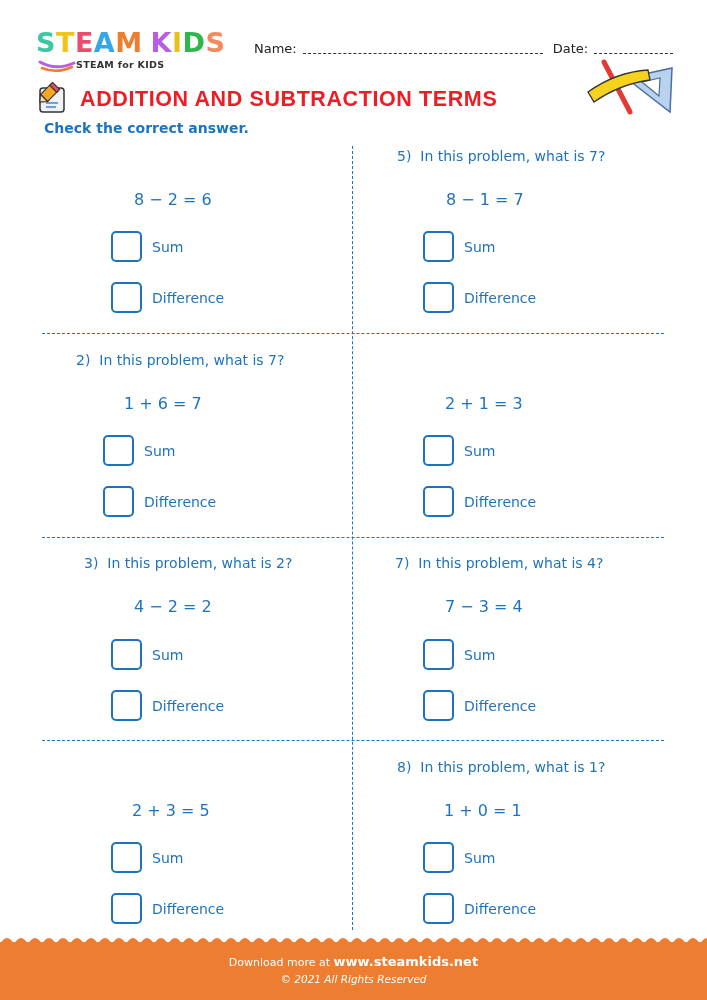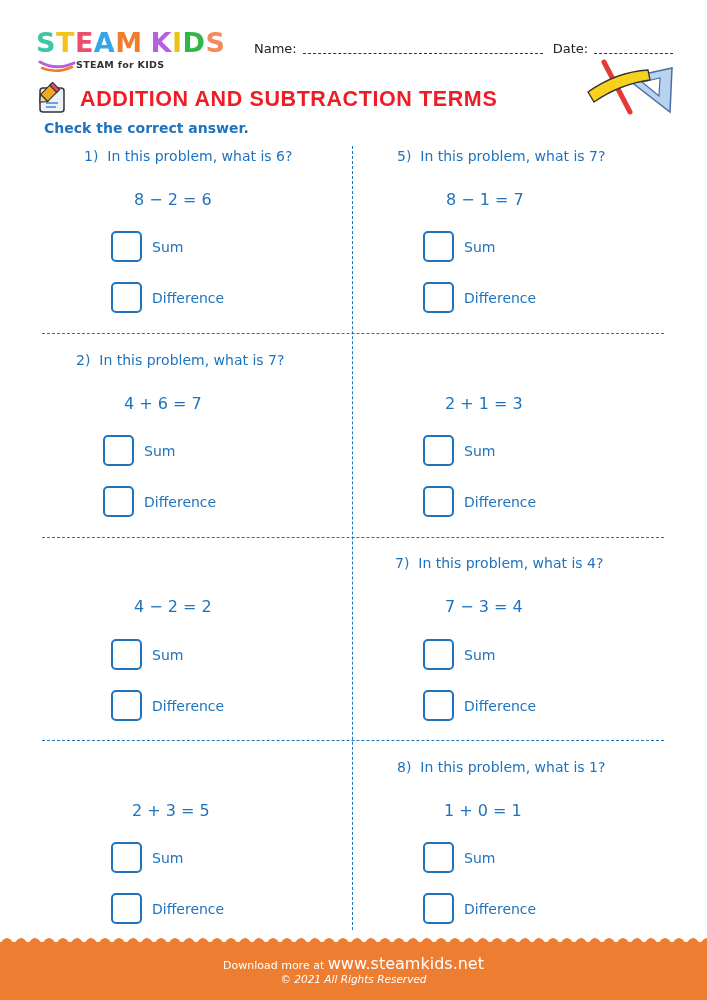--- a/index.html
+++ b/index.html
@@ -28,21 +28,21 @@
   .cell { position: absolute; width: 300px; height: 200px; }
   .question { position: absolute; top: 0; font-family: "DejaVu Sans", sans-serif; font-size: 14px; color: #1e73be; white-space: nowrap; }
   .equation { position: absolute; top: 42px; font-family: "DejaVu Sans", sans-serif; font-size: 16px; color: #1e73be; white-space: pre; }
   .option { position: absolute; left: 40px; display: flex; align-items: center; }
   .checkbox { width: 31px; height: 31px; border: 2px solid #1e73be; border-radius: 5px; background: #fff; cursor: pointer; }
   .option-label { margin-left: 10px; font-family: "DejaVu Sans", sans-serif; font-size: 14px; color: #1e73be; }
 
   .footer { position: absolute; left: 0; top: 942px; width: 707px; height: 58px; background: #ed7d31; }
   .footer-scallop { position: absolute; left: 0; top: -8px; width: 707px; height: 10px; }
   .footer-line1 { position: absolute; top: 12px; width: 100%; text-align: center; font-family: "DejaVu Sans", sans-serif; font-size: 11px; color: #fff; }
-  .footer-line1 b { font-size: 16px; font-weight: 400; }
+  .footer-line1 b { font-size: 13px; font-weight: 700; }
   .footer-line2 { position: absolute; top: 31px; width: 100%; text-align: center; font-family: "DejaVu Sans", sans-serif; font-size: 10.5px; font-style: italic; color: #fff; }
 </style>
 </head>
 <body>
 
 <div class="logo">
   <div class="logo-word">
     <span style="color:#3cc7a3">S</span><span style="color:#f2c318">T</span><span style="color:#ec4d6d">E</span><span style="color:#35a6e8">A</span><span style="color:#f07d2d">M</span><span style="width:8px"></span><span style="color:#b75fe0">K</span><span style="color:#e8c21b">I</span><span style="color:#2eb84a">D</span><span style="color:#f48a5b">S</span>
   </div>
   <svg class="logo-swoosh" width="38" height="14" viewBox="0 0 38 14">
@@ -83,52 +83,52 @@
 </svg>
 
 <div class="instruction">Check the correct answer.</div>
 
 <div class="vline"></div>
 <div class="hline" style="top:333px;"></div>
 <div class="hline" style="top:537px;"></div>
 <div class="hline" style="top:740px;"></div>
 
 <div class="cell" style="left:84px; top:148px;">
-  <div class="question" style="left:0;">
-    <span>1)</span>&nbsp;
-    <span>In this problem, what is 6?</span>
-  </div>
   <div class="equation" style="left:50px;">8 − 2 = 6</div>
   <div class="option" style="left:27px; top:83px;">
     <div class="checkbox"></div>
     <span class="option-label">Sum</span>
   </div>
   <div class="option" style="left:27px; top:134px;">
     <div class="checkbox"></div>
     <span class="option-label">Difference</span>
   </div>
 </div>
 
 <div class="cell" style="left:76px; top:352px;">
   <div class="question" style="left:0;">
     <span>2)</span>&nbsp;
     <span>In this problem, what is 7?</span>
   </div>
-  <div class="equation" style="left:48px;">4 + 6 = 7</div>
+  <div class="equation" style="left:48px;">1 + 6 = 7</div>
   <div class="option" style="left:27px; top:83px;">
     <div class="checkbox"></div>
     <span class="option-label">Sum</span>
   </div>
   <div class="option" style="left:27px; top:134px;">
     <div class="checkbox"></div>
     <span class="option-label">Difference</span>
   </div>
 </div>
 
 <div class="cell" style="left:84px; top:555px;">
+  <div class="question" style="left:0;">
+    <span>3)</span>&nbsp;
+    <span>In this problem, what is 2?</span>
+  </div>
   <div class="equation" style="left:50px;">4 − 2 = 2</div>
   <div class="option" style="left:27px; top:84px;">
     <div class="checkbox"></div>
     <span class="option-label">Sum</span>
   </div>
   <div class="option" style="left:27px; top:135px;">
     <div class="checkbox"></div>
     <span class="option-label">Difference</span>
   </div>
 </div>

